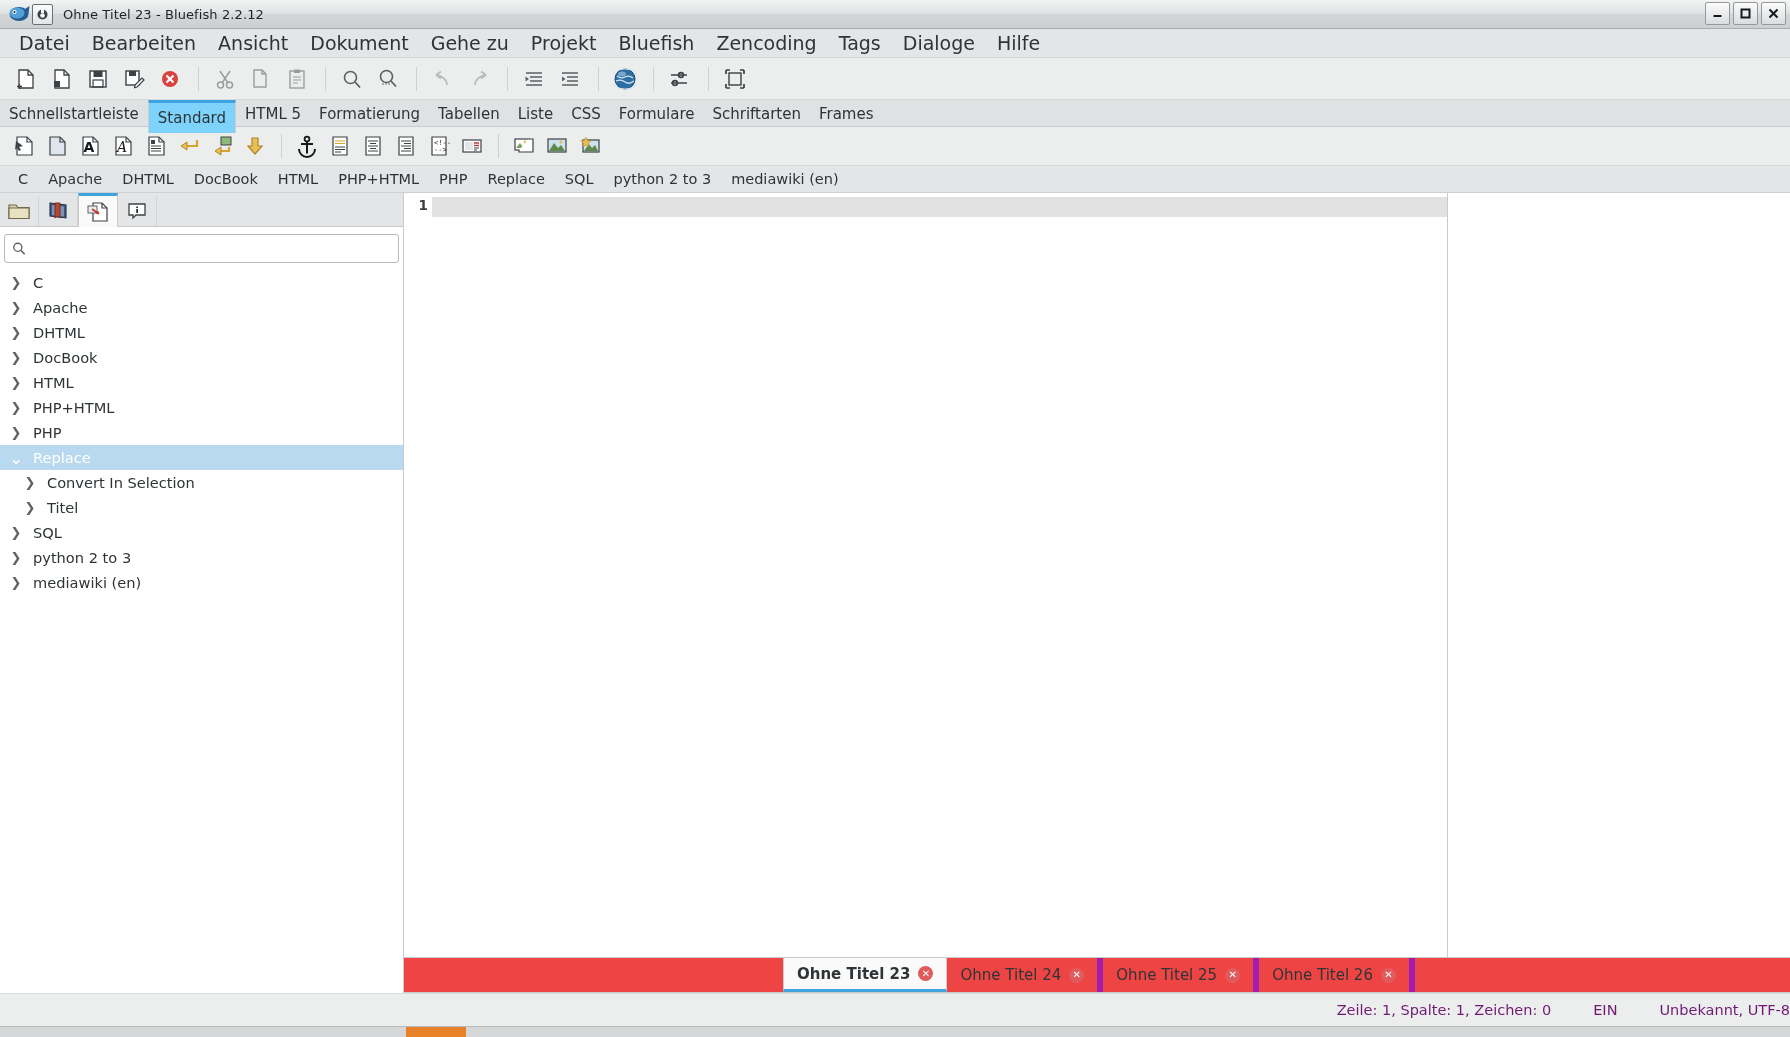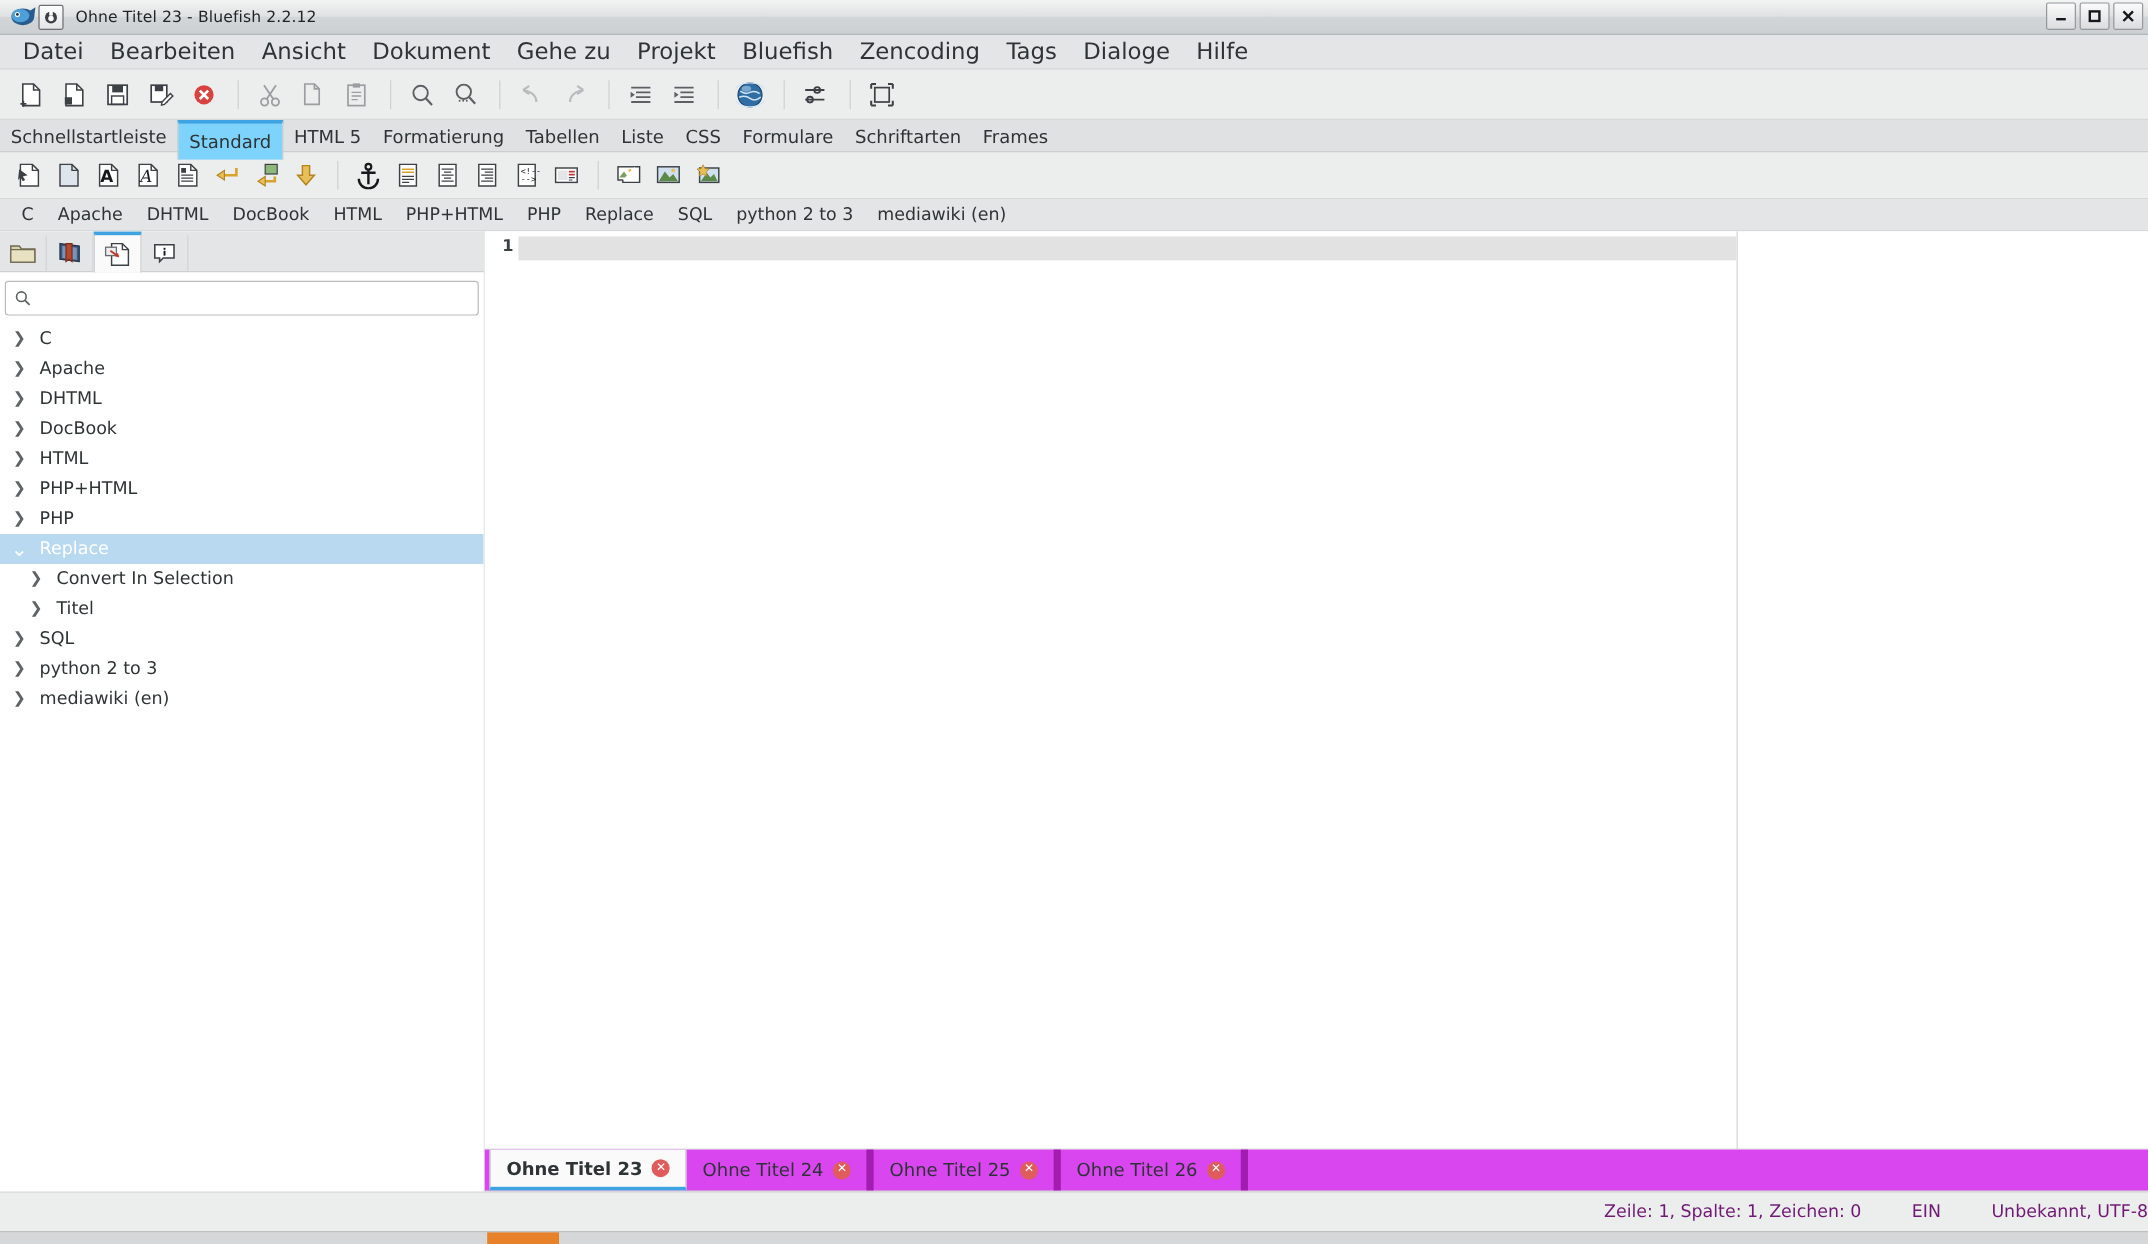--- a/index.html
+++ b/index.html
@@ -277,25 +277,26 @@
     background: #e2e2e2;
   }
   .ed-right {
     width: 342px; flex: none;
     background: #ffffff;
   }
 
   
   .doctabs {
     height: 34px;
-    background: #d946ef;
+    background: #ef4444;
     display: flex; align-items: stretch;
     flex: none;
     padding-left: 4px;
     border-bottom: 1px solid #c9cacb;
+    justify-content: center;
   }
   .doctab {
     display: flex; align-items: center;
     padding: 0 13px;
     font-size: 15px;
     color: #2e3436;
     border-right: 6px solid #a21caf;
     white-space: nowrap;
     background: transparent;
   }

